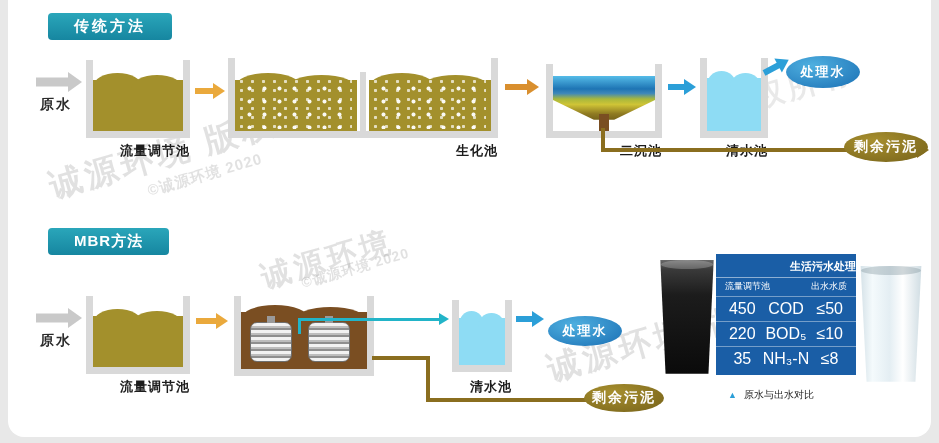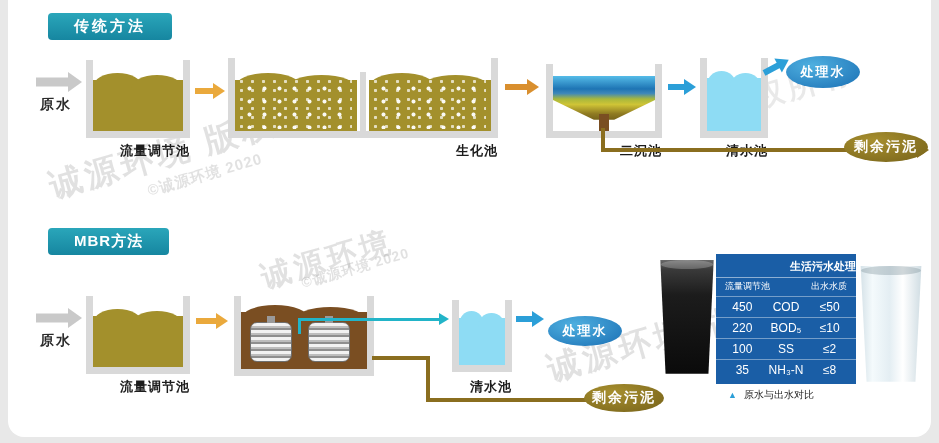--- a/index.html
+++ b/index.html
@@ -62,21 +62,21 @@
   .ellipse { position:absolute; border-radius:50%; color:#fff; font-weight:700; display:flex;
         align-items:center; justify-content:center; letter-spacing:2px;margin-top:20px; }
   .ellipse.treated { background: radial-gradient(ellipse at 35% 30%, #4fb0e0, #1a6fb4); font-size:13px; }
   .ellipse.sludge { background: radial-gradient(ellipse at 35% 30%, #a78f2e, #76621a); font-size:14px; }
 
   
   .qtable { position:absolute; background:#1a5ea6; color:#fff; box-sizing:border-box; padding:2px 0 4px; }
   .qt-title { text-align:right; font-size:11px; font-weight:700; padding:3px 0 3px; }
   .qt-subhead { display:flex; justify-content:space-between; font-size:9px; padding:2px 9px 3px;
         border-top:1px solid rgba(255,255,255,.5); }
-  .qt-row { display:grid; grid-template-columns:1fr 1.15fr 1fr; font-size:12px; padding:3px 6px;
+  .qt-row { display:grid; grid-template-columns:1fr 1.15fr 1fr; font-size:16px; padding:3px 6px;
         border-top:1px solid rgba(255,255,255,.4); }
   .qt-row span { text-align:center; }
 
   
   .glass { position:absolute; }
   .glass.dark { clip-path: polygon(4% 0, 96% 0, 87% 98%, 13% 98%);
         background: linear-gradient(180deg,#6a6a6a 0%, #3a3a3a 8%, #1c1c1c 30%, #0a0a0a 100%); }
   .glass.dark::before { content:""; position:absolute; left:5%; right:5%; top:0; height:9px;
         border-radius:50%; background:rgba(255,255,255,.22); }
   .glass.clear { clip-path: polygon(4% 0, 96% 0, 87% 98%, 13% 98%);
@@ -223,25 +223,20 @@
       <span>450</span>
       <span>COD</span>
       <span>≤50</span>
     </div>
     <div class="qt-row">
       <span>220</span>
       <span>BOD₅</span>
       <span>≤10</span>
     </div>
     <div class="qt-row">
-      <span>100</span>
-      <span>SS</span>
-      <span>≤2</span>
-    </div>
-    <div class="qt-row">
       <span>35</span>
       <span>NH₃-N</span>
       <span>≤8</span>
     </div>
   </div>
 
   <div class="glass clear" style="left:858px;top:266px;width:66px;height:118px;"></div>
 
   <div class="caption" style="left:728px;top:388px;">
     <span class="mark">▲</span>

